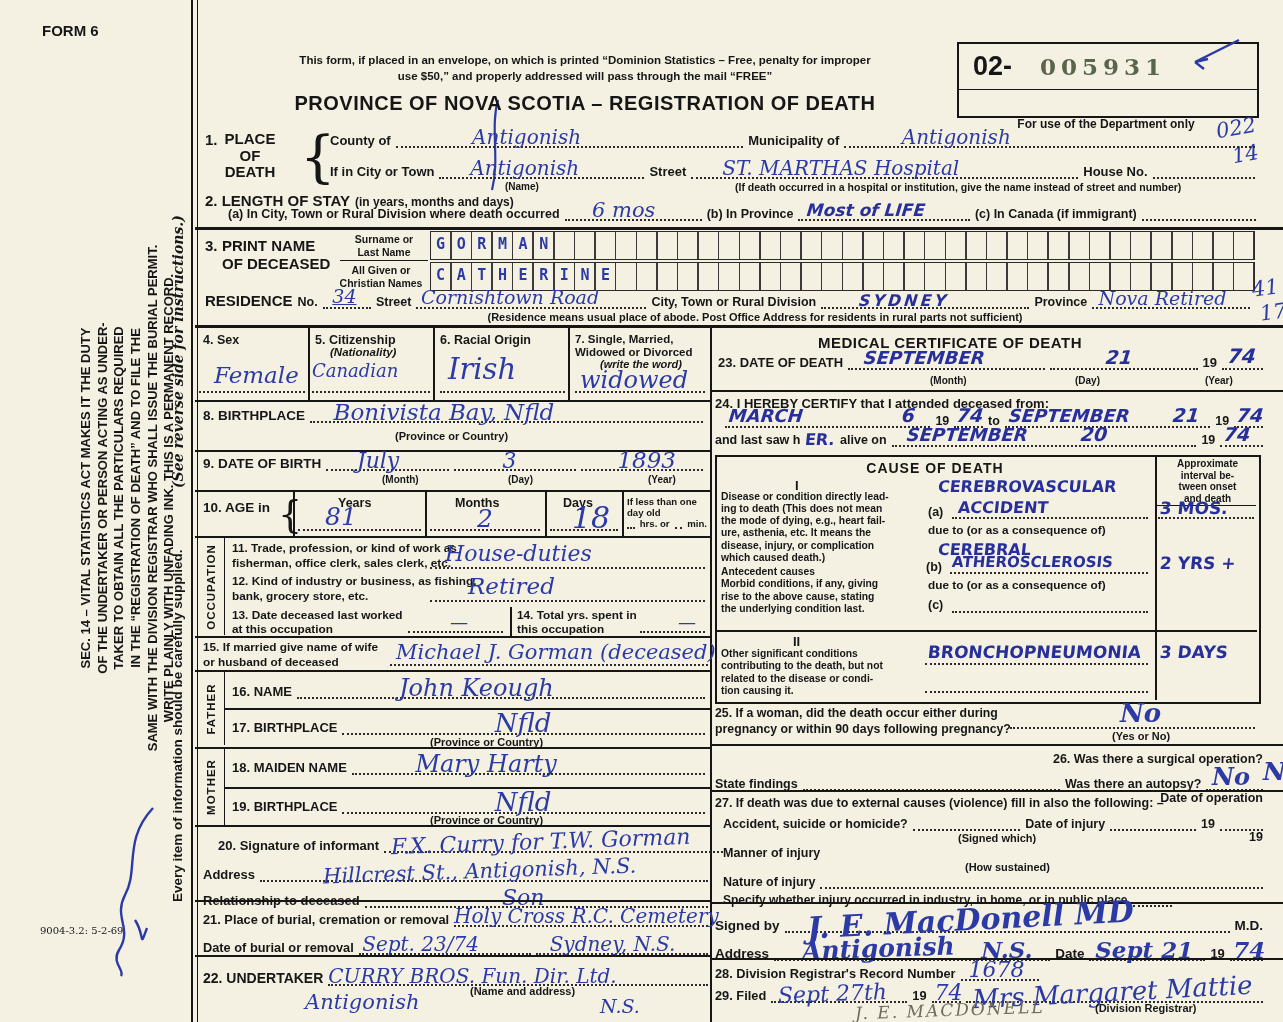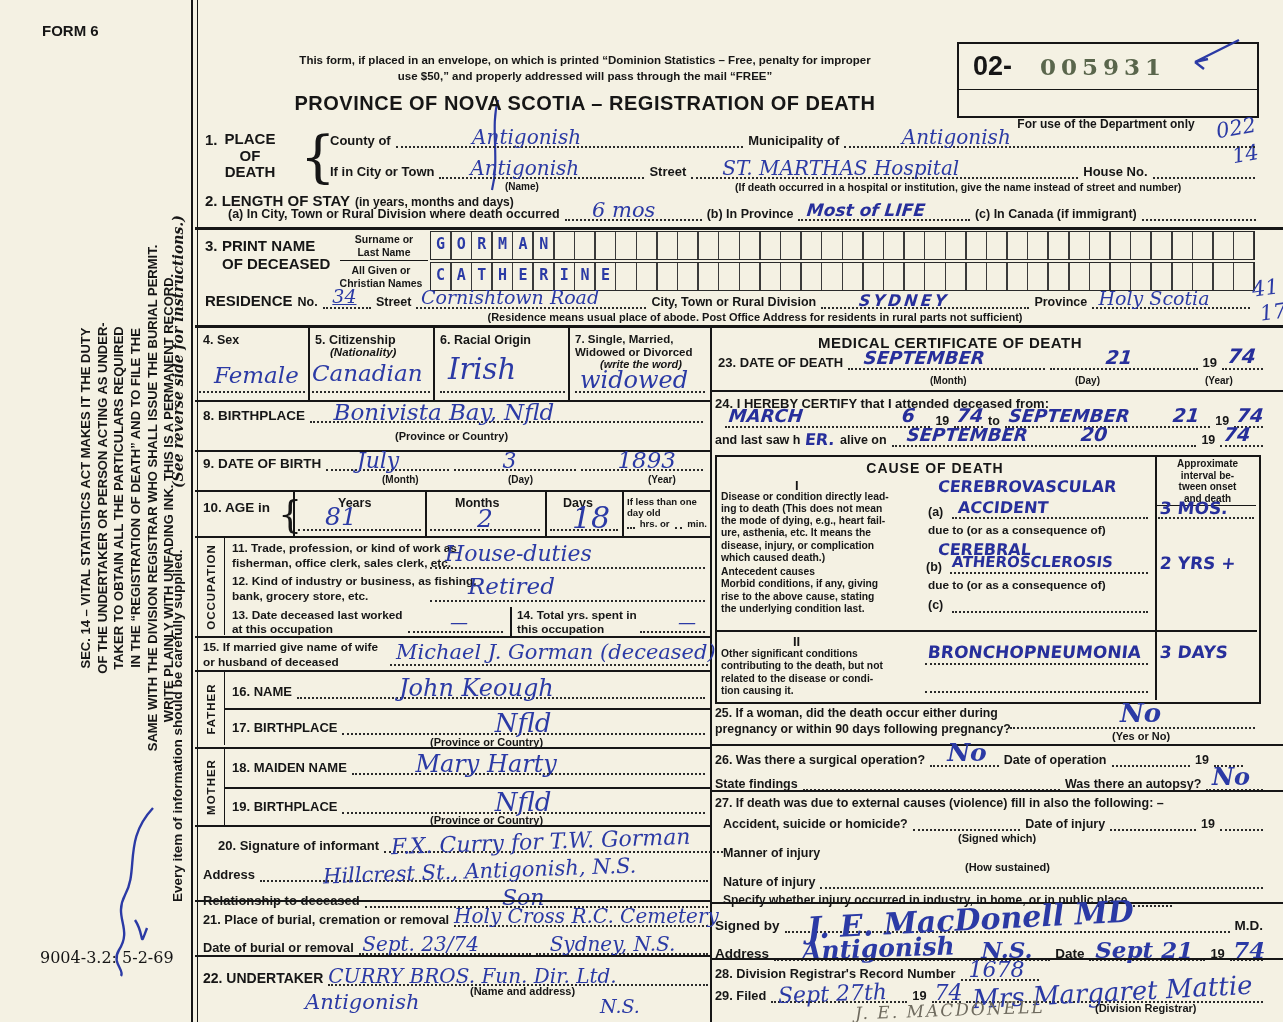--- a/index.html
+++ b/index.html
@@ -38,21 +38,21 @@
 
   <div class="abs lbl" style="left:42px;top:22px;font-size:15px;">FORM 6</div>
   <div class="abs rot lbl pre" style="left:78px;top:898px;width:800px;text-align:center;font-size:13px;line-height:1.28;">SEC. 14 – VITAL STATISTICS ACT MAKES IT THE DUTY
 OF THE UNDERTAKER OR PERSON ACTING AS UNDER-
 TAKER TO OBTAIN ALL THE PARTICULARS REQUIRED
 IN THE “REGISTRATION OF DEATH” AND TO FILE THE
 SAME WITH THE DIVISION REGISTRAR WHO SHALL ISSUE THE BURIAL PERMIT.
 WRITE PLAINLY WITH UNFADING INK. THIS IS A PERMANENT RECORD.</div>
   <div class="abs rot" style="left:170px;top:488px;width:330px;font-family:'DejaVu Serif',serif;font-style:italic;font-weight:bold;font-size:14px;">(See reverse side for instructions.)</div>
   <div class="abs rot lbl" style="left:170px;top:902px;width:410px;font-size:13.5px;">Every item of information should be carefully supplied.</div>
-  <div class="abs" style="left:40px;top:948px;font-size:16px;font-family:'DejaVu Serif',serif;">9004-3.2: 5-2-69</div>
+  <div class="abs" style="left:40px;top:925px;font-size:10px;font-family:'DejaVu Serif',serif;">9004-3.2: 5-2-69</div>
 
   <svg style="left:95px;top:800px;" width="80" height="180" viewBox="0 0 80 180">
     <path d="M58,8 C28,40 44,70 30,95 C18,118 38,128 24,150 C16,163 30,170 26,176 M40,120 C50,135 44,150 52,128" fill="none" stroke="#2b3aa5" stroke-width="2.4"></path>
   </svg>
   <svg style="left:486px;top:98px;" width="20" height="95" viewBox="0 0 20 95">
     <path d="M12,2 C4,30 14,60 6,92" fill="none" stroke="#2b3aa5" stroke-width="2.2"></path>
   </svg>
 
   <div class="abs" style="left:191px;top:0;width:4px;height:1022px;border-left:2px solid #161616;border-right:1px solid #161616;"></div>
 
@@ -147,41 +147,41 @@
     <span class="lbl" style="font-size:12.5px;">Street</span>
     <span class="fill" style="flex:1.05;">
         <i class="hw" style="font-size:19px;left:2%;bottom:-1px;">Cornishtown Road</i>
       </span>
     <span class="lbl" style="font-size:12.5px;">City, Town or Rural Division</span>
     <span class="fill" style="flex:0.95;">
         <i class="hwc" style="font-size:16px;letter-spacing:3px;left:18%;">SYDNEY</i>
       </span>
     <span class="lbl" style="font-size:12.5px;">Province</span>
     <span class="fill" style="flex:0.72;">
-        <i class="hw" style="font-size:19px;left:4%;bottom:-2px;">Holy Scotia</i>
+        <i class="hw" style="font-size:19px;left:4%;bottom:-2px;">Nova Retired</i>
       </span>
   </div>
   <div class="abs lbl" style="left:400px;top:311px;width:710px;text-align:center;font-size:11px;">(Residence means usual place of abode. Post Office Address for residents in rural parts not sufficient)</div>
   <div class="abs hw" style="left:1252px;top:276px;font-size:21px;transform:rotate(-8deg);">41</div>
   <div class="abs hw" style="left:1260px;top:300px;font-size:21px;transform:rotate(-8deg);">17</div>
 
   <div class="hline heavy" style="left:195px;top:325px;width:1088px;"></div>
   <div class="vline" style="left:710px;top:325px;height:697px;"></div>
 
   <div class="vline" style="left:308px;top:328px;height:72px;width:1.5px;"></div>
   <div class="vline" style="left:433px;top:328px;height:72px;width:1.5px;"></div>
   <div class="vline" style="left:568px;top:328px;height:72px;width:1.5px;"></div>
 
   <div class="abs lbl" style="left:203px;top:333px;font-size:12.5px;">4. Sex</div>
   <div class="abs hw" style="left:214px;top:362px;font-size:23px;">Female</div>
   <div class="fillabs" style="left:199px;top:391px;width:106px;"></div>
 
   <div class="abs lbl" style="left:315px;top:333px;font-size:12.5px;">5. Citizenship</div>
   <div class="abs lbl ital" style="left:330px;top:346px;font-size:11.5px;">(Nationality)</div>
-  <div class="abs hw" style="left:312px;top:360px;font-size:23px;">Canadian</div>
+  <div class="abs hw" style="left:312px;top:360px;font-size:18px;">Canadian</div>
   <div class="fillabs" style="left:312px;top:391px;width:118px;"></div>
 
   <div class="abs lbl" style="left:440px;top:333px;font-size:12.5px;">6. Racial Origin</div>
   <div class="abs hw" style="left:448px;top:352px;font-size:29px;">Irish</div>
   <div class="fillabs" style="left:440px;top:391px;width:125px;"></div>
 
   <div class="abs lbl pre" style="left:575px;top:333px;font-size:11.5px;line-height:1.15;">7. Single, Married,
 Widowed or Divorced</div>
   <div class="abs lbl ital" style="left:600px;top:358px;font-size:11px;">(write the word)</div>
   <div class="abs hw" style="left:580px;top:366px;font-size:24px;">widowed</div>
@@ -456,21 +456,21 @@
   <div class="abs hwc" style="left:1160px;top:642px;font-size:17px;">3 DAYS</div>
   <div class="fillabs" style="left:925px;top:691px;width:223px;"></div>
 
   <div class="abs lbl pre" style="left:715px;top:706px;font-size:12.3px;line-height:1.3;">25. If a woman, did the death occur either during
 pregnancy or within 90 days following pregnancy?</div>
   <div class="fillabs" style="left:1010px;top:727px;width:245px;"></div>
   <div class="abs hw" style="left:1120px;top:698px;font-size:26px;font-weight:bold;">No</div>
   <div class="abs lbl sub" style="left:1112px;top:730px;font-size:11px;">(Yes or No)</div>
   <div class="hline" style="left:710px;top:744px;width:573px;"></div>
 
-  <div class="abs row" style="left:715px;top:752px;width:548px;">
+  <div class="abs row" style="left:715px;top:752px;width:548px;flex-direction:column;">
     <span class="lbl" style="font-size:12.5px;">26. Was there a surgical operation?</span>
     <span class="fill" style="flex:0.35;">
         <i class="hw" style="font-size:25px;font-weight:bold;left:25%;bottom:-2px;">No</i>
       </span>
     <span class="lbl" style="font-size:12.5px;">Date of operation</span>
     <span class="fill" style="flex:0.4;"></span>
     <span class="lbl" style="font-size:12.5px;">19</span>
     <span class="fill" style="flex:0.15;"></span>
   </div>
   <div class="abs row" style="left:715px;top:776px;width:548px;">

